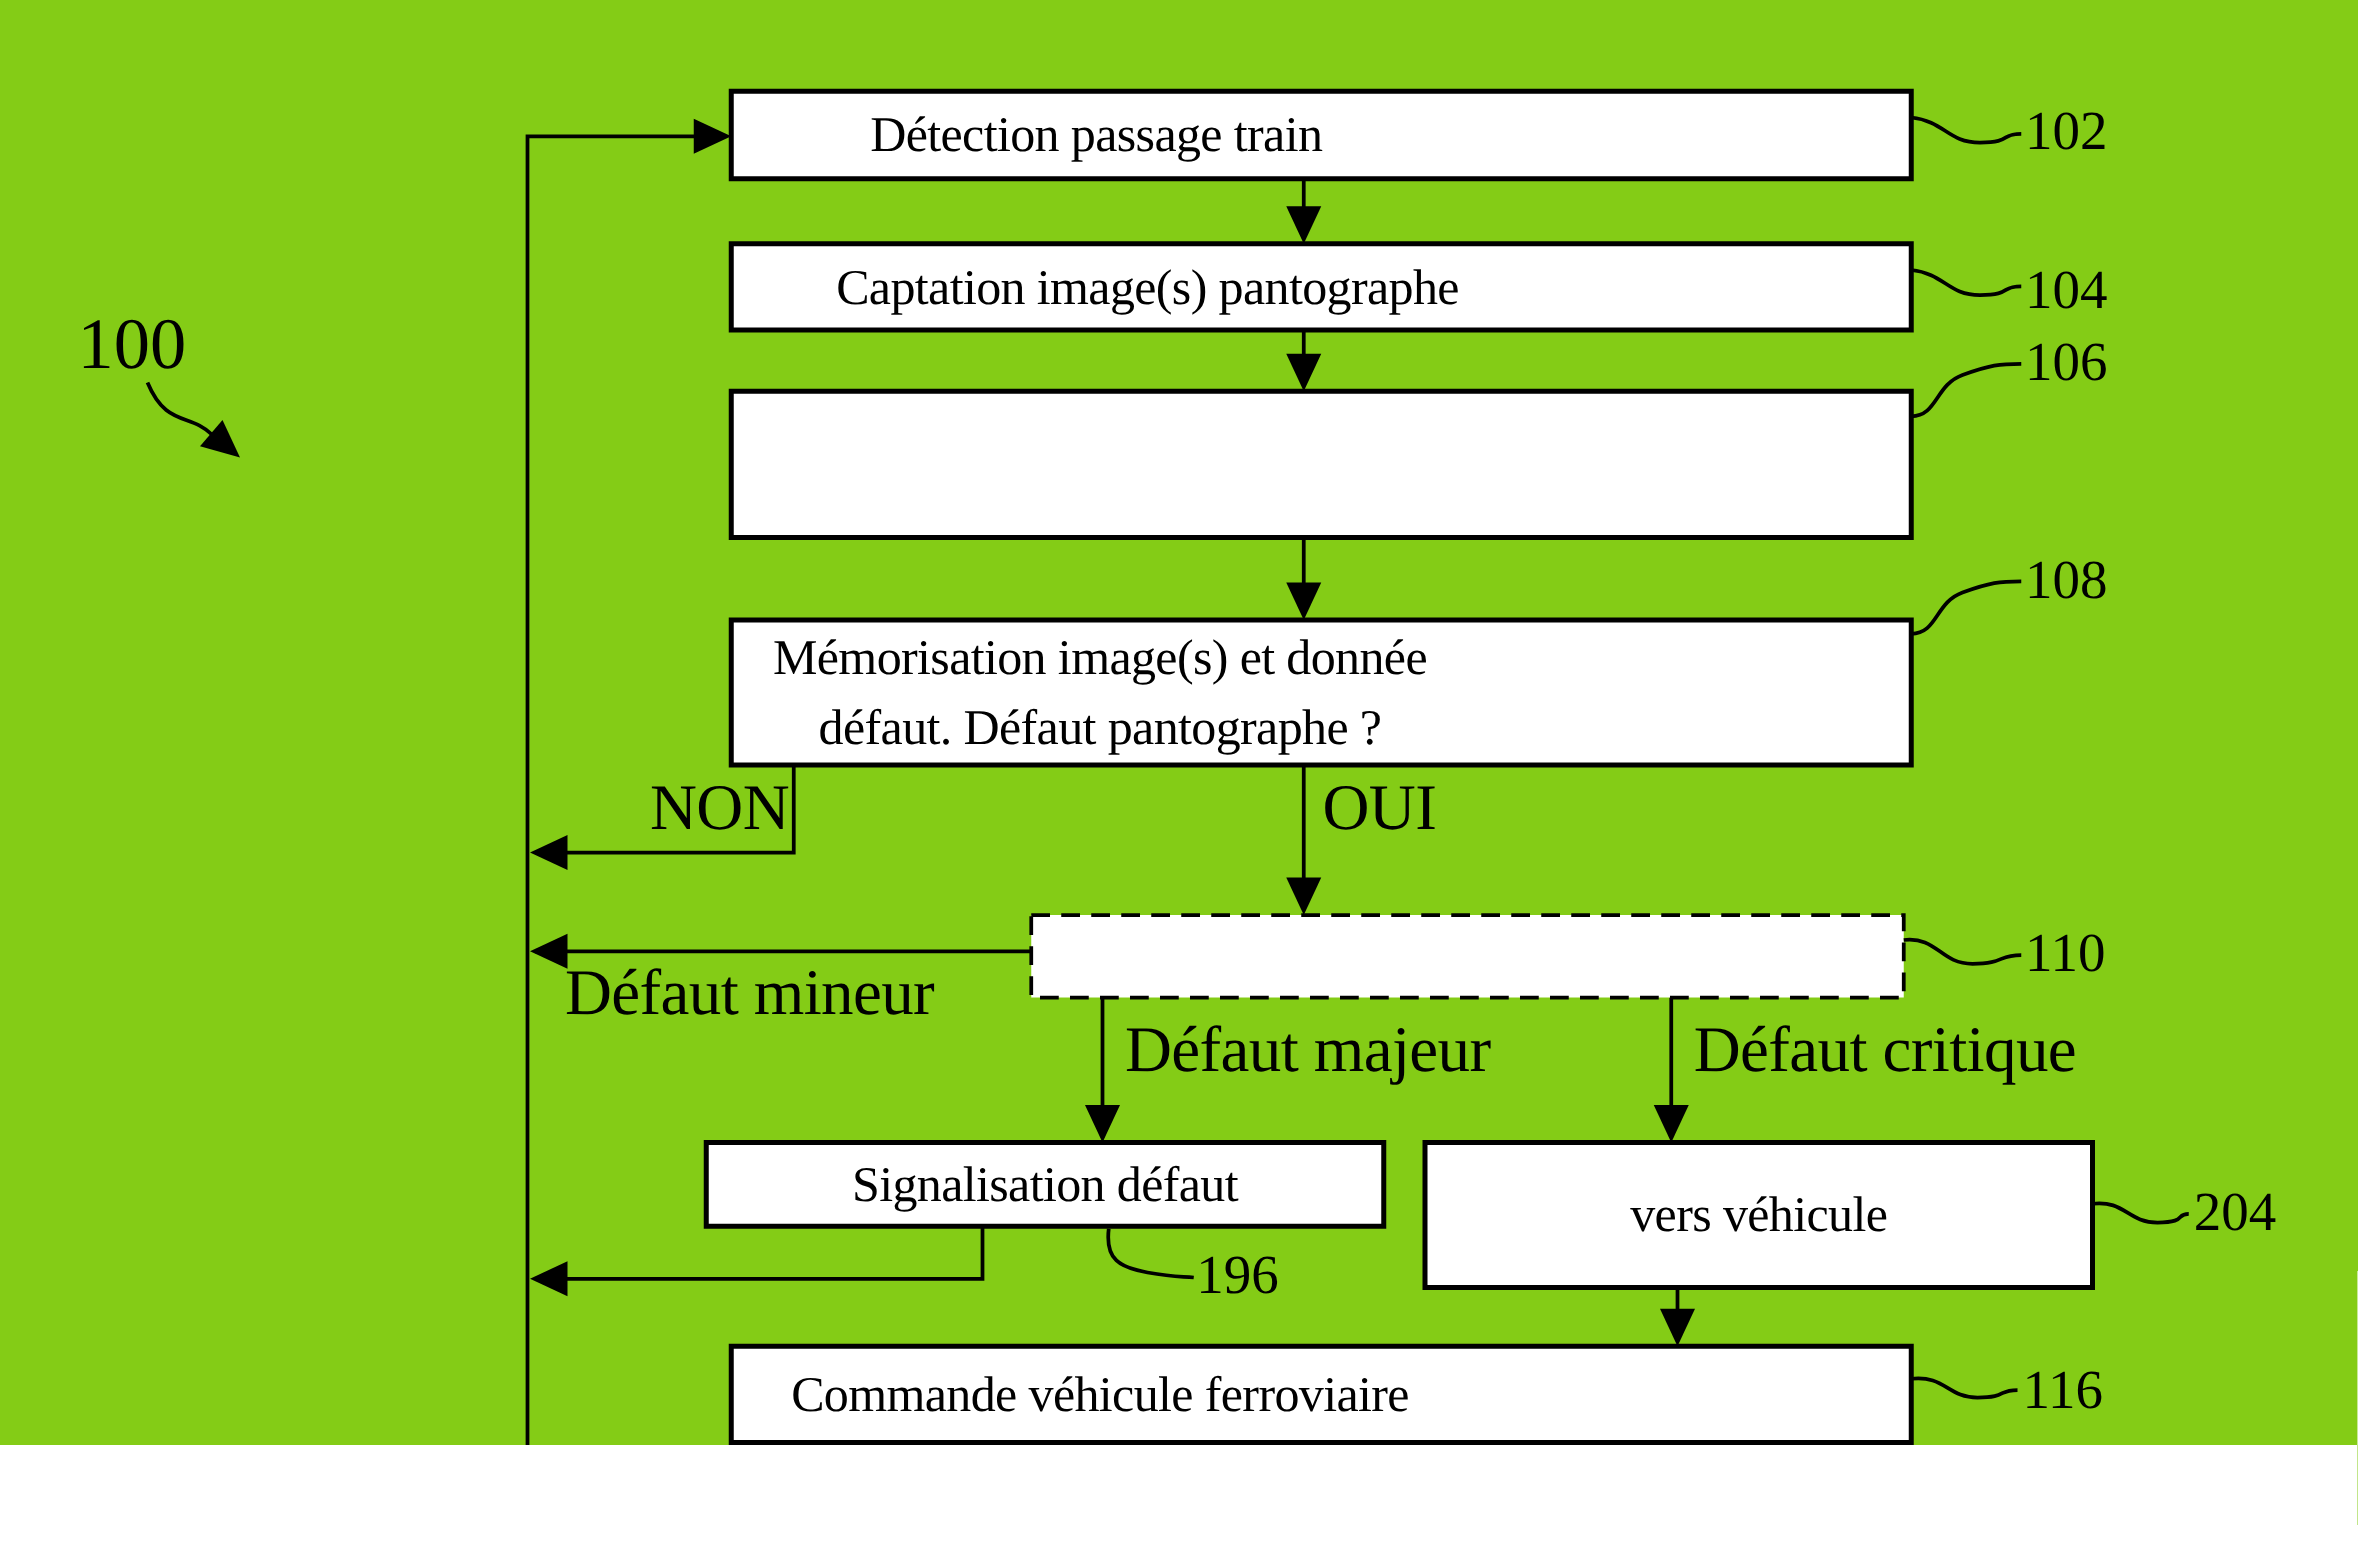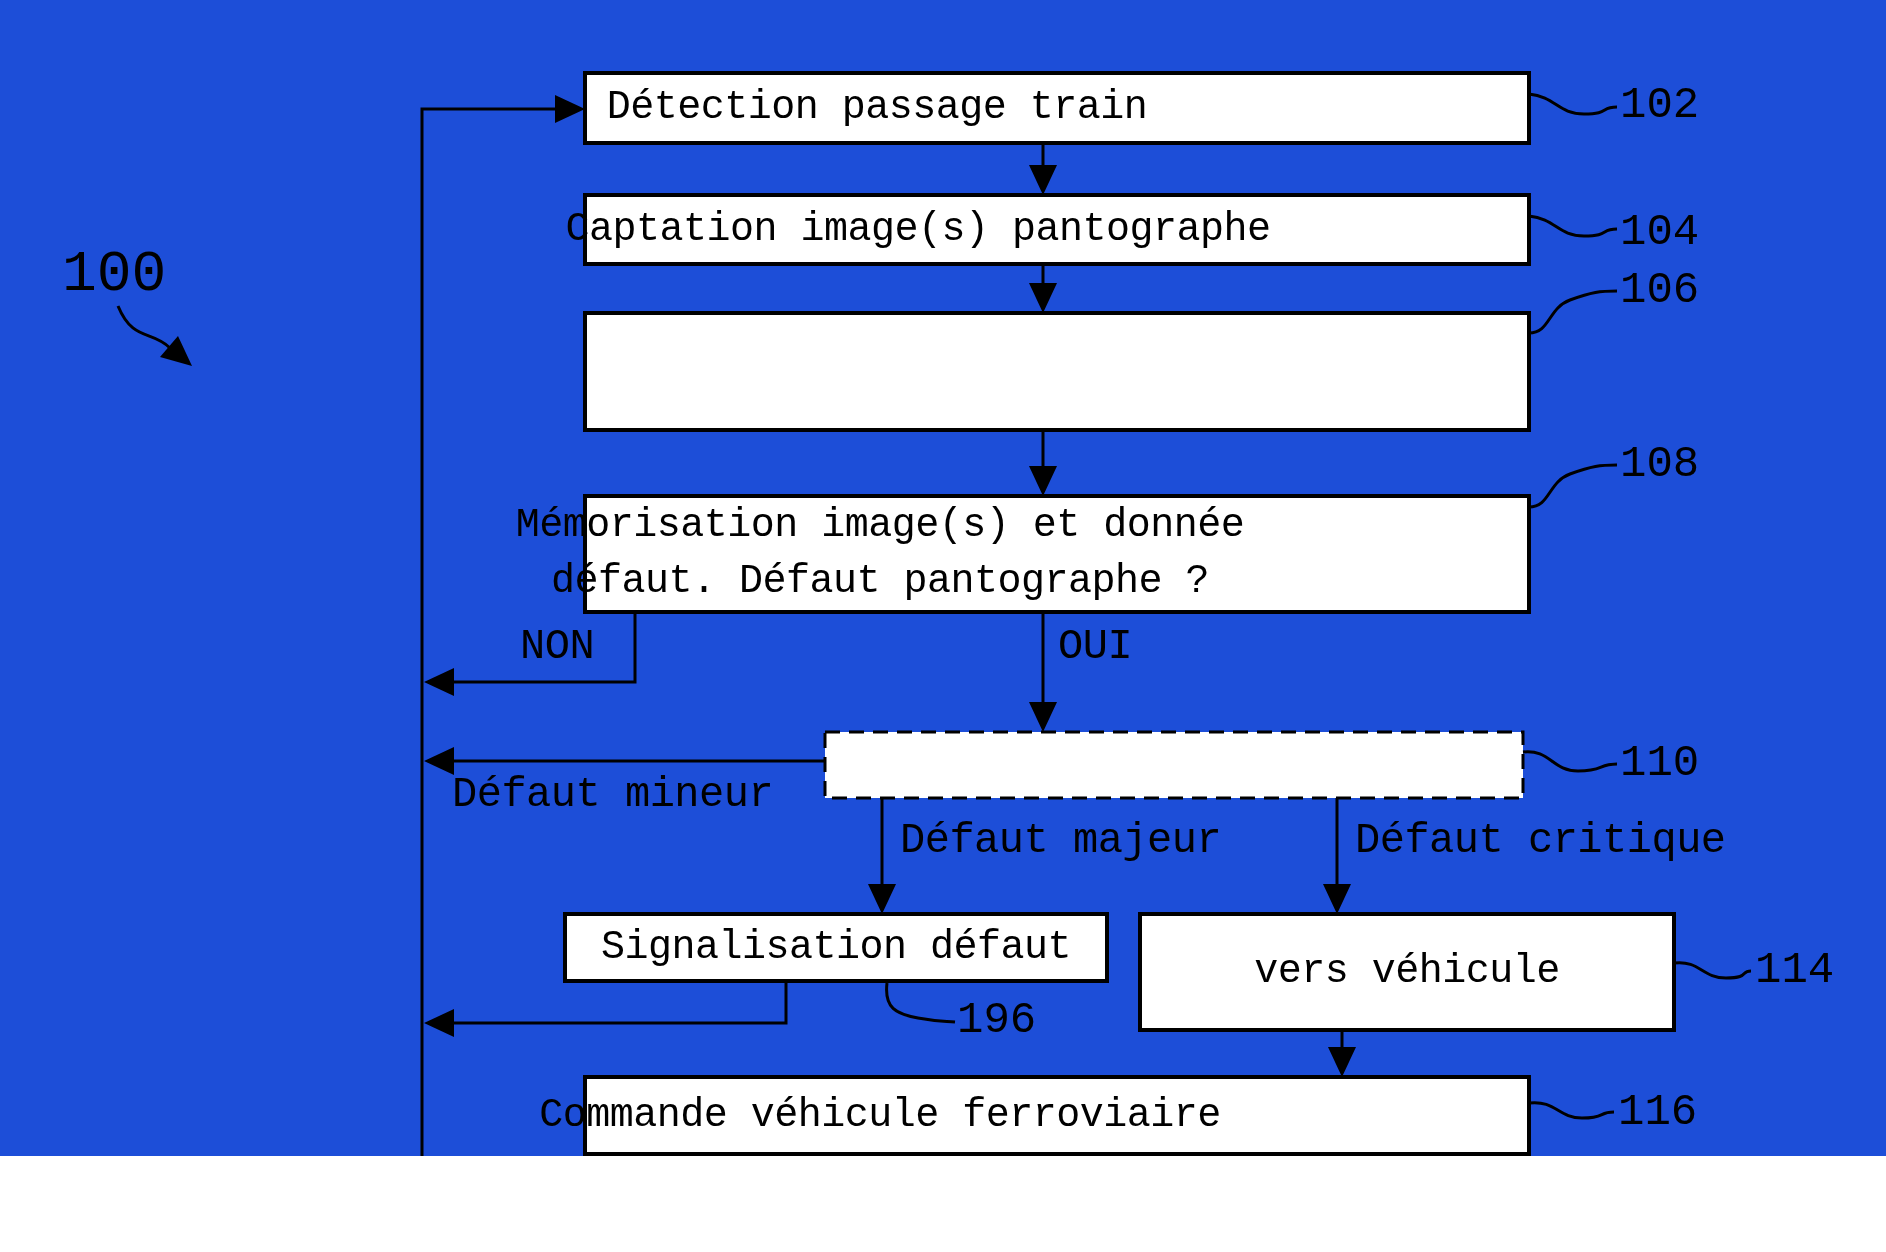--- a/index.html
+++ b/index.html
@@ -1,41 +1,41 @@
 <!DOCTYPE html>
 <html><head>
 <meta charset="utf-8">
 <style>
   html, body { margin: 0; padding: 0; background: #ffffff; }
   #canvas {
     position: relative;
     width: 1886px;
     height: 1156px;
-    background: #1d4ed8;
-    font-family: Liberation Mono, monospace;
+    background: #84cc16;
+    font-family: Liberation Serif, serif;
     color: #000;
     overflow: hidden;
   }
   #connectors { position: absolute; left: 0; top: 0; }
   .box {
     position: absolute;
     display: flex;
     flex-direction: column;
     align-items: center;
     justify-content: center;
     font-size: 40px;
     letter-spacing: -0.5px;
     line-height: 56px;
     white-space: nowrap;
     text-align: center;
   }
   .bl { display: block; }
   .label {
     position: absolute;
-    font-size: 42px;
+    font-size: 52px;
     letter-spacing: -0.5px;
     line-height: 46px;
     white-space: nowrap;
   }
   .ref {
     position: absolute;
     font-size: 44px;
     line-height: 44px;
     white-space: nowrap;
   }
@@ -137,16 +137,16 @@
   <div class="label" style="left:900px; top:818px;">Défaut majeur</div>
   <div class="label" style="left:1355px; top:818px;">Défaut critique</div>
 
   <div class="ref fig-ref" style="left:62px; top:252px;">100</div>
   <div class="ref" style="left:1620px; top:83px;">102</div>
   <div class="ref" style="left:1620px; top:210px;">104</div>
   <div class="ref" style="left:1620px; top:268px;">106</div>
   <div class="ref" style="left:1620px; top:442px;">108</div>
   <div class="ref" style="left:1620px; top:741px;">110</div>
   <div class="ref" style="left:957px; top:998px;">196</div>
-  <div class="ref" style="left:1755px; top:948px;">114</div>
+  <div class="ref" style="left:1755px; top:948px;">204</div>
   <div class="ref" style="left:1618px; top:1090px;">116</div>
 
 </div>
 
 </body></html>

